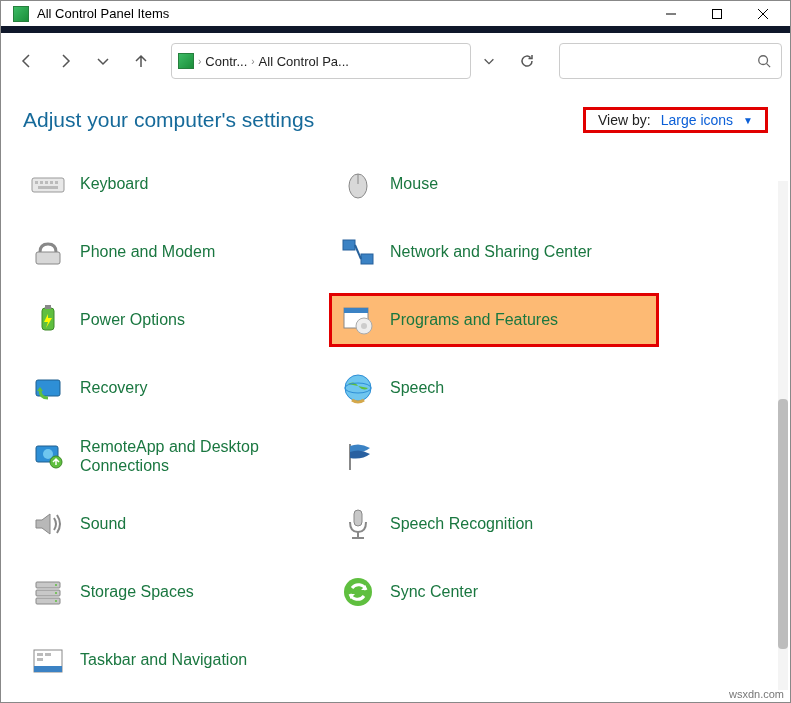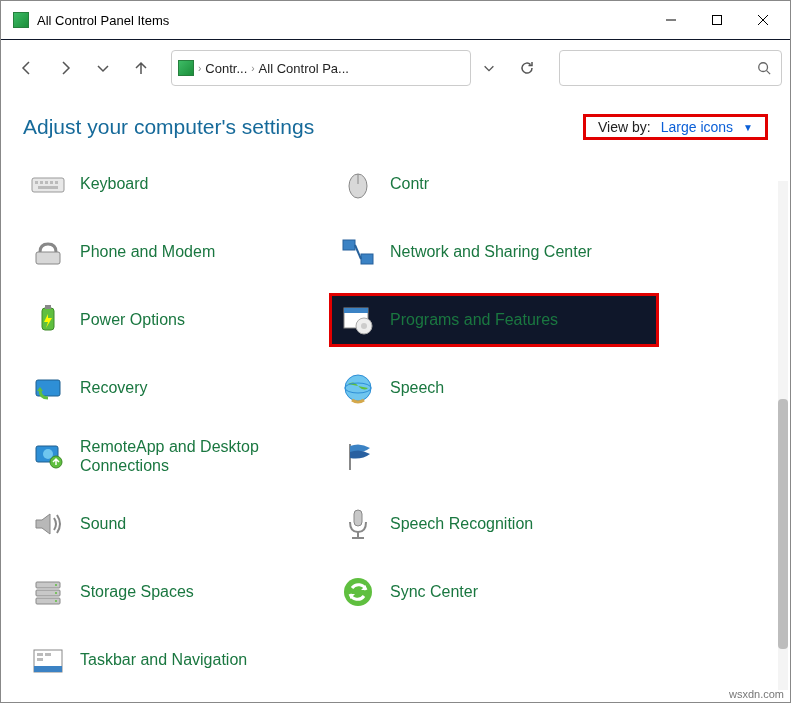--- a/index.html
+++ b/index.html
@@ -1,17 +1,17 @@
 <!DOCTYPE html>
 <html><head>
   <meta charset="utf-8">
   <style>
     * { box-sizing: border-box; font-family: "Segoe UI", Tahoma, sans-serif; }
     body { margin:0; width:791px; height:703px; background:#fff; border:1px solid #888; overflow:hidden; position:relative; }
-    .titlebar { height:39px; display:flex; align-items:center; padding:0 4px; border-bottom:1px solid #0f172a; }
+    .titlebar { height:32px; display:flex; align-items:center; padding:0 4px; border-bottom:7px solid #0f172a; }
     .titlebar .app-icon { width:16px; height:16px; margin:0 8px; background:linear-gradient(135deg,#3dbb65,#1b8e3a); border:1px solid #267f3d; }
     .titlebar .title { font-size:13px; flex:0 0 auto; }
     .titlebar .spacer { flex:1; }
     .winbtn { width:46px; height:30px; display:flex; align-items:center; justify-content:center; }
     .winbtn svg { width:12px; height:12px; stroke:#000; stroke-width:1; fill:none; }
     .nav { height:56px; display:flex; align-items:center; padding:0 8px; gap:2px; }
     .navbtn { width:36px; height:36px; display:flex; align-items:center; justify-content:center; color:#555; border-radius:4px; }
     .navbtn svg { width:16px; height:16px; stroke:#555; stroke-width:1.5; fill:none; }
     .addr { flex:0 0 300px; height:36px; border:1px solid #ccc; display:flex; align-items:center; padding:0 6px; gap:4px; font-size:13px; color:#222; border-radius:4px;}
     .addr .crumb { white-space:nowrap; }
@@ -24,21 +24,21 @@
     .header-row { display:flex; align-items:center; padding:10px 22px 0 22px; height:52px;}
     .heading { color:#166a9a; font-size:21px;}
     .header-row .spacer { flex:1; }
     .viewby { border:3px solid #e10000; padding:2px 12px; display:flex; align-items:center; gap:10px; font-size:14px;}
     .viewby .lbl { color:#222;}
     .viewby .val { color:#0b5fd7;}
     .viewby .tri { color:#0b5fd7; font-size:10px;}
     .content { position:absolute; top:156px; left:0; right:14px; bottom:0; overflow:hidden; padding-left:18px;}
     .grid { display:grid; grid-template-columns: 310px 330px; column-gap:0; row-gap:14px;}
     .item { display:flex; align-items:center; gap:12px; padding:4px 6px; color:#1a7740; font-size:16px; height:54px; border:3px solid transparent;}
-    .item.highlighted { background:#0f172a; border:3px solid #e10000; }
+    .item.highlighted { background:#fdba74; border:3px solid #e10000; }
     .icon-box { width:40px; height:40px; flex:0 0 40px; display:flex; align-items:center; justify-content:center;}
     .icon-box svg { width:36px; height:36px; }
     .label { color:#1a7740; line-height:1.2; max-width:230px;}
     .scrollbar-track { position:absolute; right:2px; top:180px; bottom:12px; width:10px; background:#f4f4f4;}
     .scrollbar-thumb { position:absolute; right:2px; top:398px; height:250px; width:10px; background:#bdbdbd; border-radius:4px;}
     .watermark { position:absolute; right:6px; bottom:2px; font-size:11px; color:#777;}
   </style>
 </head>
 <body>
 
@@ -142,21 +142,21 @@
       <div class="label">Keyboard</div>
     </div>
 
     <div class="item">
       <div class="icon-box">
           <svg viewBox="0 0 36 36">
             <ellipse cx="18" cy="20" rx="9" ry="12" fill="#d8d8d8" stroke="#888"></ellipse>
             <line x1="18" y1="8" x2="18" y2="18" stroke="#888"></line>
           </svg>
         </div>
-      <div class="label">Contr</div>
+      <div class="label">Mouse</div>
     </div>
 
     <div class="item">
       <div class="icon-box">
           <svg viewBox="0 0 36 36">
             <rect x="6" y="18" width="24" height="12" rx="2" fill="#d8d8d8" stroke="#888"></rect>
             <path d="M10 18 Q10 10 18 10 Q26 10 26 18" fill="none" stroke="#888" stroke-width="3"></path>
           </svg>
         </div>
       <div class="label">Phone and Modem</div>

